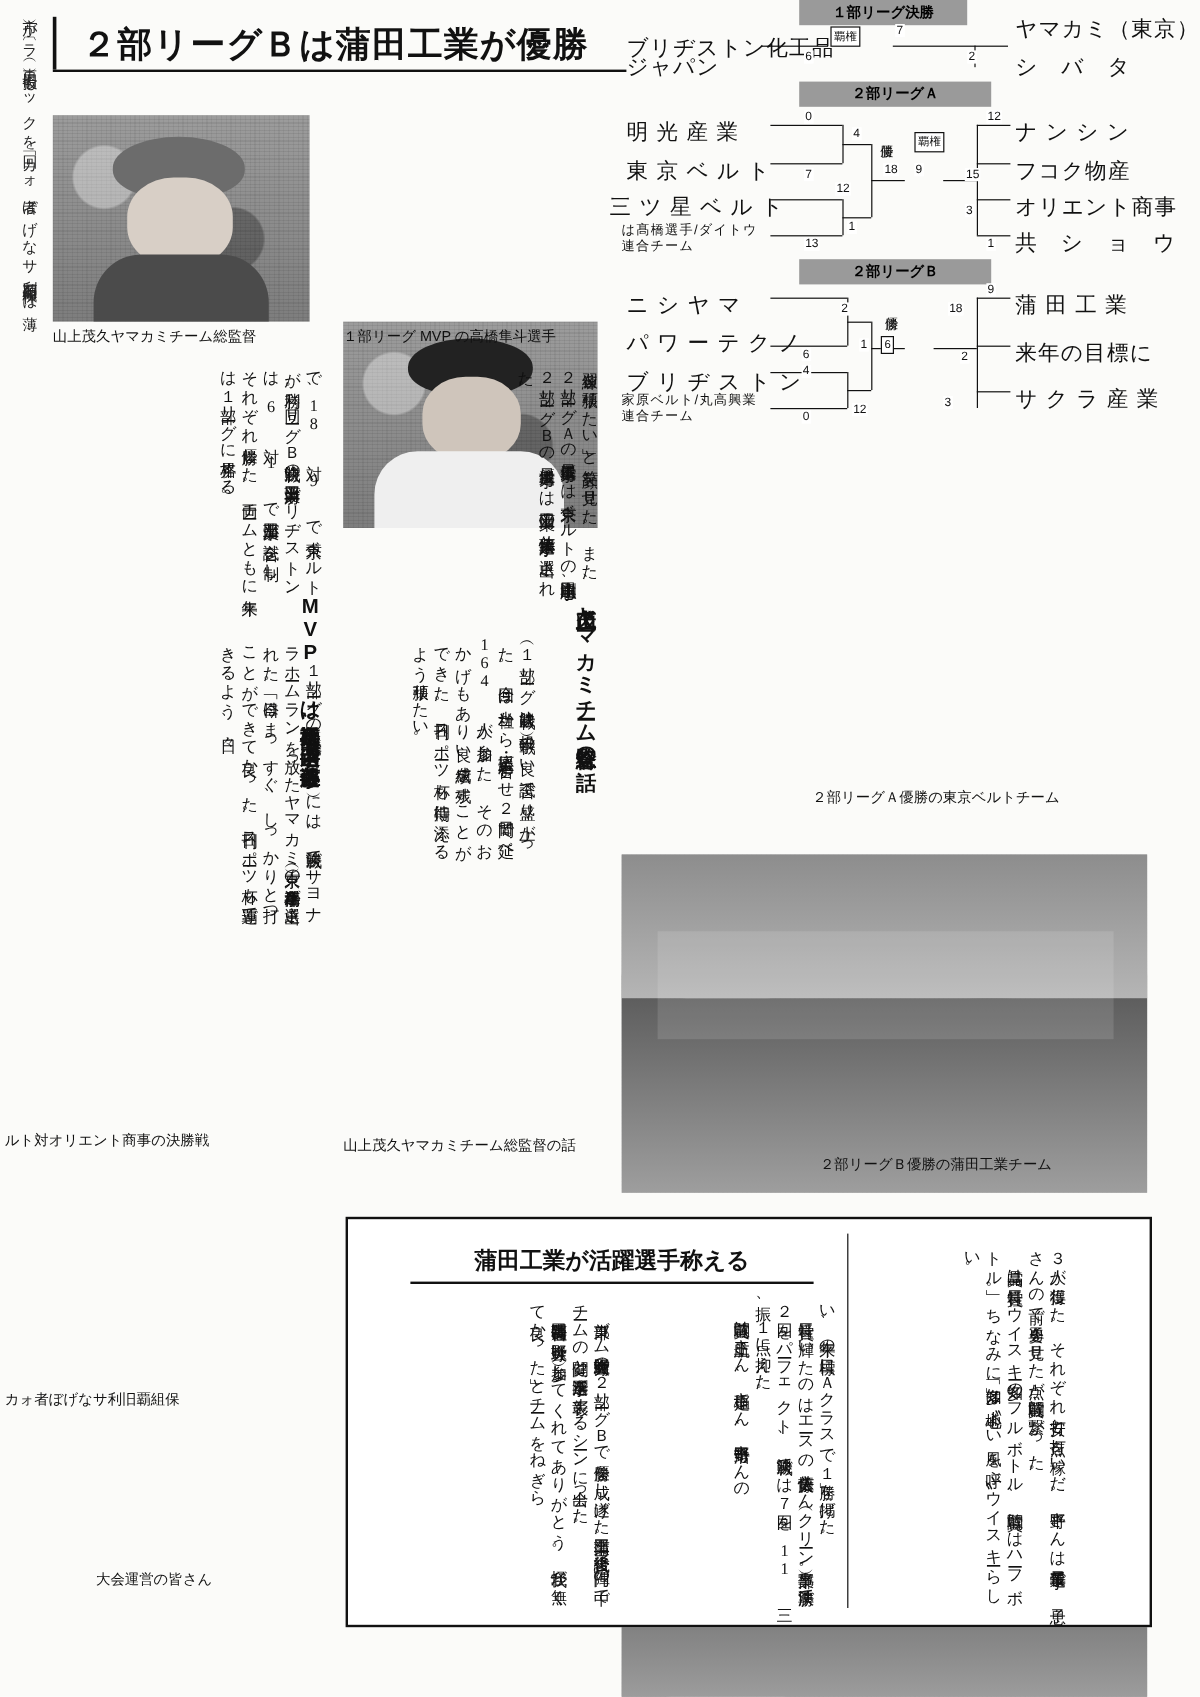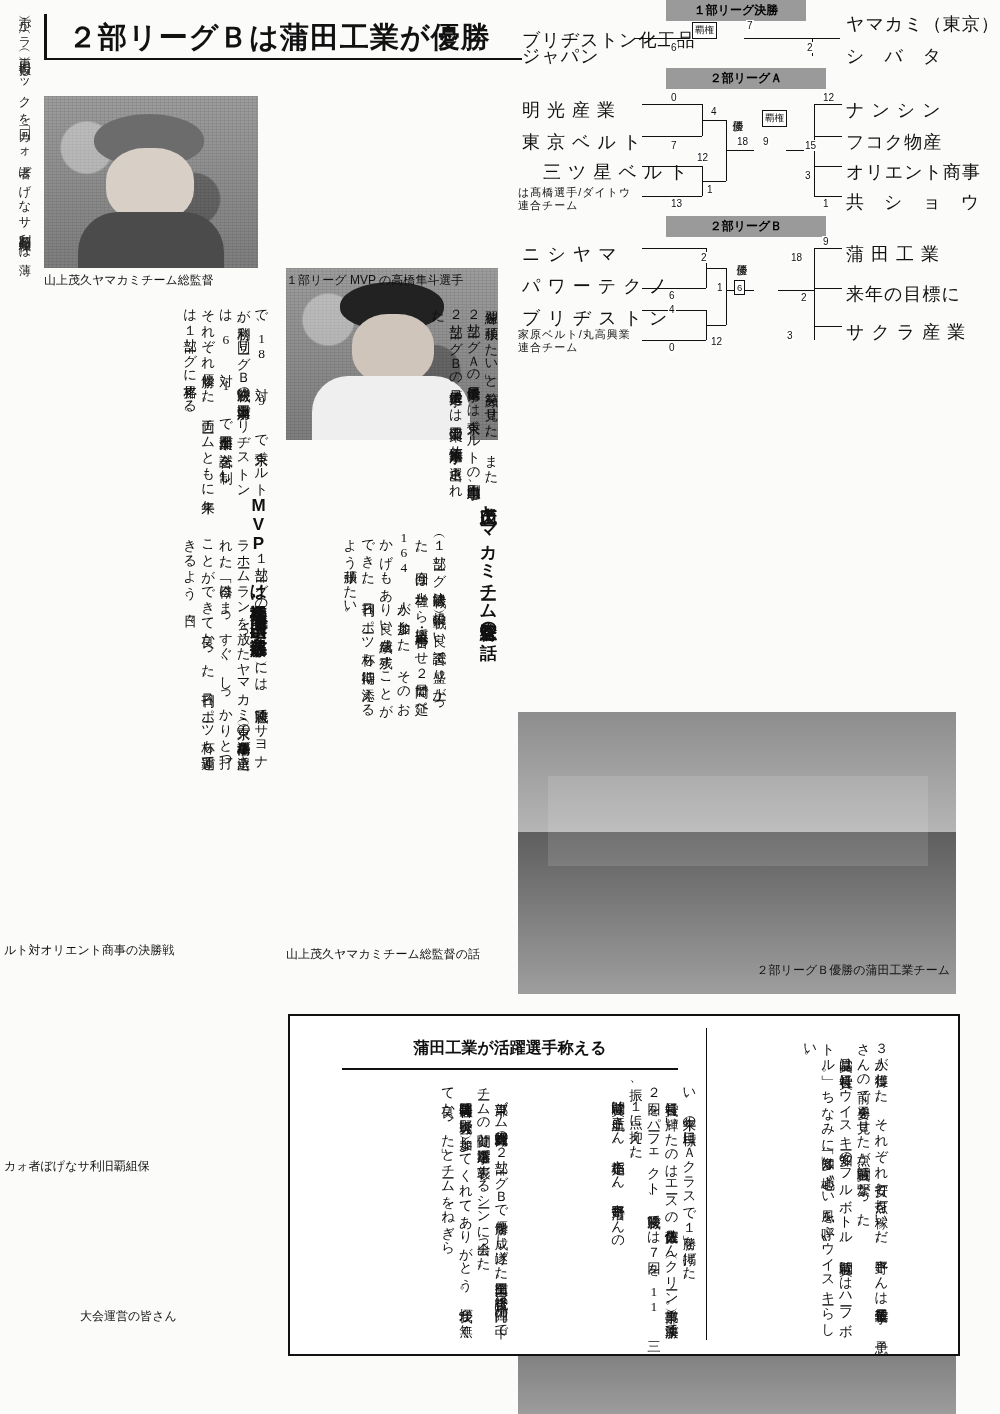--- a/index.html
+++ b/index.html
@@ -23,21 +23,21 @@
   .headline{
     font-family:"Liberation Sans",sans-serif;font-weight:bold;font-size:29px;letter-spacing:1px;margin-left:20px;
   }
   .brack-line{position:absolute;background:#111;}
   .bnum{position:absolute;font-size:10px;font-family:"Liberation Sans",sans-serif;background:#fff;padding:0 1px;}
   .btitle{background:#9a9a9a;color:#000;font-family:"Liberation Sans",sans-serif;font-weight:bold;font-size:12px;text-align:center;padding:2px 0;}
   .team{font-size:18px;font-family:"Liberation Sans",sans-serif;letter-spacing:1px;white-space:nowrap;}
   .smallbox{border:1px solid #111;font-size:9.5px;text-align:center;font-family:"Liberation Sans",sans-serif;padding:1px 2px;background:#fff;}
   .left-strip{font-size:12.5px;}
   .boxarticle{border:2px solid #111;}
-  .box-title{font-family:"Liberation Sans",sans-serif;font-weight:bold;font-size:16px;text-align:center;}
+  .box-title{font-family:"Liberation Sans",sans-serif;font-weight:bold;font-size:19px;text-align:center;}
   .subhead{font-family:"Liberation Sans",sans-serif;font-weight:bold;font-size:17px;line-height:1.45;}
 </style>
 </head>
 <body>
 
 <div class="page">
 
   <div class="abs vert left-strip" style="left:6px;top:6px;height:620px;width:26px;line-height:1.15;letter-spacing:2px;color:#222;">市）が〔ラ（東）旧投もックを回「カォ者ぼげなサ利旧覇組保）」は薄</div>
 
   <div class="abs headline" style="left:48px;top:18px;width:470px;">２部リーグＢは蒲田工業が優勝</div>
@@ -82,21 +82,21 @@
   <div class="abs brack-line" style="left:744px;top:38px;width:96px;height:1px;"></div>
   <div class="abs brack-line" style="left:812px;top:38px;width:1px;height:18px;"></div>
   <div class="abs bnum" style="left:670px;top:42px;">6</div>
   <div class="abs bnum" style="left:746px;top:20px;">7</div>
   <div class="abs bnum" style="left:806px;top:42px;">2</div>
 
   <div class="abs btitle" style="left:666px;top:68px;width:160px;">２部リーグＡ</div>
 
   <div class="abs team" style="left:522px;top:98px;">明 光 産 業</div>
   <div class="abs team" style="left:522px;top:130px;">東 京 ベ ル ト</div>
-  <div class="abs team" style="left:543px;top:160px;">三 ツ 星 ベ ル ト</div>
+  <div class="abs team" style="left:508px;top:160px;">三 ツ 星 ベ ル ト</div>
   <div class="abs team" style="left:518px;top:186px;width:120px;font-size:11px;line-height:1.2;white-space:pre-line;">は髙橋選手/ダイトウ
 連合チーム</div>
 
   <div class="abs team" style="left:846px;top:98px;">ナ ン シ ン</div>
   <div class="abs team" style="left:846px;top:130px;">フコク物産</div>
   <div class="abs team" style="left:846px;top:160px;">オリエント商事</div>
   <div class="abs team" style="left:846px;top:190px;">共　シ　ョ　ウ</div>
 
   <div class="abs" style="left:730px;top:112px;font-size:11px;font-family:'Liberation Sans',sans-serif;writing-mode:vertical-rl;text-orientation:upright;">優勝</div>
   <div class="abs smallbox" style="left:762px;top:110px;">覇権</div>
@@ -172,27 +172,28 @@
   <div class="abs bnum" style="left:822px;top:236px;">9</div>
   <div class="abs bnum" style="left:800px;top:292px;">2</div>
   <div class="abs bnum" style="left:786px;top:330px;">3</div>
 
   <div class="abs photo ph-team" style="left:518px;top:368px;width:438px;height:282px;">
     <div class="grain"></div>
     <div class="abs" style="left:0;top:0;width:100%;height:120px;background:linear-gradient(#8d8d8d,#b5b5b5);"></div>
     <div class="abs" style="left:0;top:120px;width:100%;height:162px;background:linear-gradient(#5e5e5e,#9e9e9e);"></div>
     <div class="abs" style="left:30px;top:64px;width:380px;height:90px;background:rgba(255,255,255,.12);"></div>
   </div>
+  <div class="abs caption" style="left:610px;top:656px;width:340px;text-align:center;">２部リーグＡ優勝の東京ベルトチーム</div>
 
   <div class="abs photo ph-team" style="left:518px;top:718px;width:438px;height:236px;">
     <div class="grain"></div>
     <div class="abs" style="left:0;top:0;width:100%;height:96px;background:linear-gradient(#7c7c7c,#a8a8a8);"></div>
 
   </div>
-  <div class="abs caption" style="left:610px;top:962px;width:340px;text-align:right;">２部リーグＢ優勝の蒲田工業チーム</div>
+  <div class="abs caption" style="left:610px;top:962px;width:340px;text-align:center;">２部リーグＢ優勝の蒲田工業チーム</div>
 
   <div class="abs caption" style="left:4px;top:942px;width:260px;">ルト対オリエント商事の決勝戦</div>
 
   <div class="abs caption" style="left:286px;top:946px;width:226px;">山上茂久ヤマカミチーム総監督の話</div>
 
   <div class="abs caption" style="left:4px;top:1158px;width:260px;">カォ者ぼげなサ利旧覇組保</div>
 
   <div class="abs caption" style="left:80px;top:1308px;width:180px;">大会運営の皆さん</div>
 
   <div class="abs boxarticle" style="left:288px;top:1014px;width:668px;height:338px;background:#fff;">

